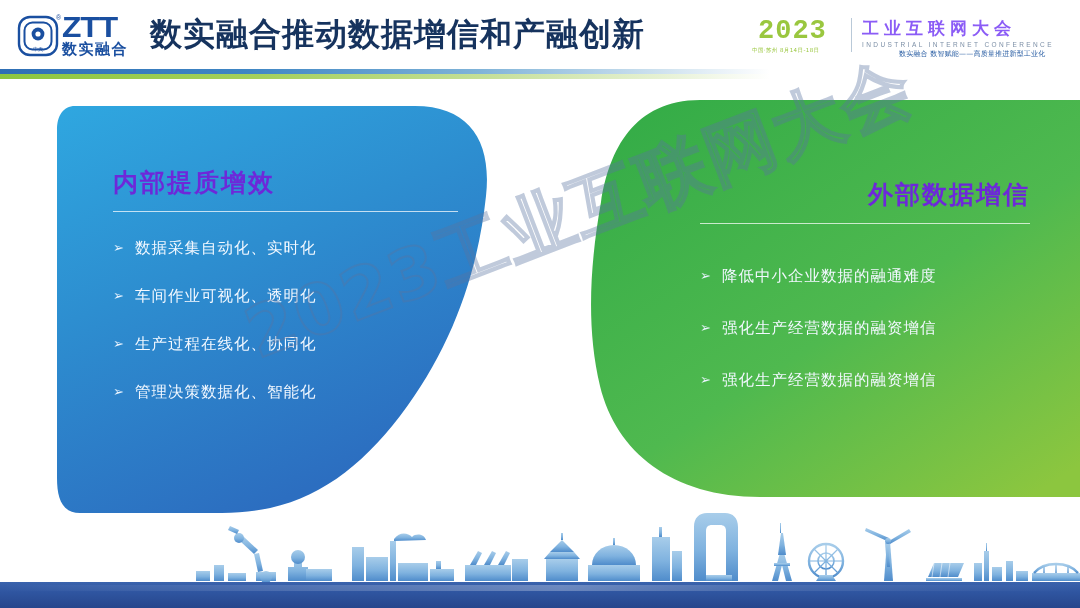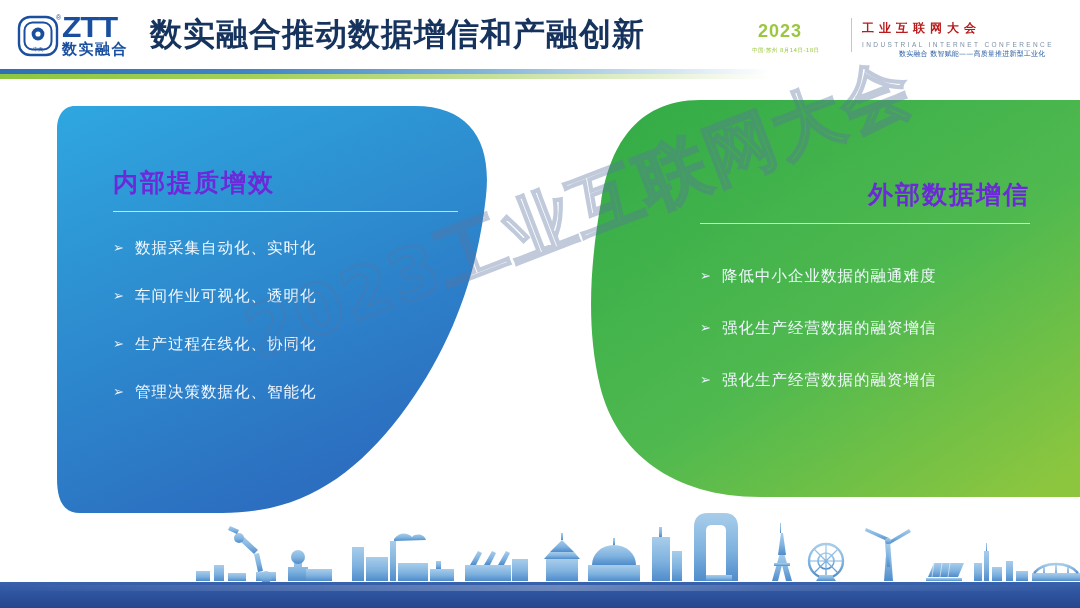--- a/index.html
+++ b/index.html
@@ -23,29 +23,29 @@
   .logo-cn{position:absolute;left:46px;top:33px;font-size:15px;line-height:16px;
     font-weight:bold;color:#1a4fa0;letter-spacing:1.5px;
     font-family:"DejaVu Sans",sans-serif;}
 
   .slide-title{position:absolute;left:150px;top:13px;
     font-size:32px;font-weight:bold;color:#16335e;letter-spacing:1px;
     font-family:"DejaVu Sans",sans-serif;white-space:nowrap;}
 
   
   .conf{position:absolute;right:6px;top:16px;width:330px;height:50px;}
-  .conf-year{position:absolute;left:14px;top:2px;font-size:18px;line-height:27px;
+  .conf-year{position:absolute;left:14px;top:2px;font-size:27px;line-height:27px;
     font-weight:bold;color:#9ac73f;letter-spacing:1px;
-    font-family:Liberation Sans, sans-serif;}
+    font-family:Liberation Mono, monospace;}
   .conf-date{position:absolute;left:8px;top:31px;font-size:5.5px;line-height:7px;
     color:#9ac73f;letter-spacing:.4px;white-space:nowrap;
     font-family:"DejaVu Sans",sans-serif;}
   .conf-sep{position:absolute;left:107px;top:2px;width:1px;height:34px;background:#b9c9d8;}
-  .conf-cn{position:absolute;left:118px;top:2px;font-size:12px;line-height:21px;
-    font-weight:bold;color:#b91c1c;letter-spacing:5px;white-space:nowrap;
+  .conf-cn{position:absolute;left:118px;top:2px;font-size:17px;line-height:21px;
+    font-weight:bold;color:#8b5cf6;letter-spacing:5px;white-space:nowrap;
     font-family:"DejaVu Sans",sans-serif;}
   .conf-en{position:absolute;left:118px;top:25px;font-size:6.5px;line-height:8px;
     color:#7c8fa6;letter-spacing:2.4px;white-space:nowrap;
     font-family:"Liberation Sans",sans-serif;}
   .conf-tag{position:absolute;left:130px;top:34px;font-size:7px;line-height:9px;
     color:#2b5fa4;letter-spacing:.2px;white-space:nowrap;
     font-family:"DejaVu Sans",sans-serif;margin-left:25px;}
 
   
   .rule-blue{position:absolute;left:0;top:69px;width:770px;height:5px;

